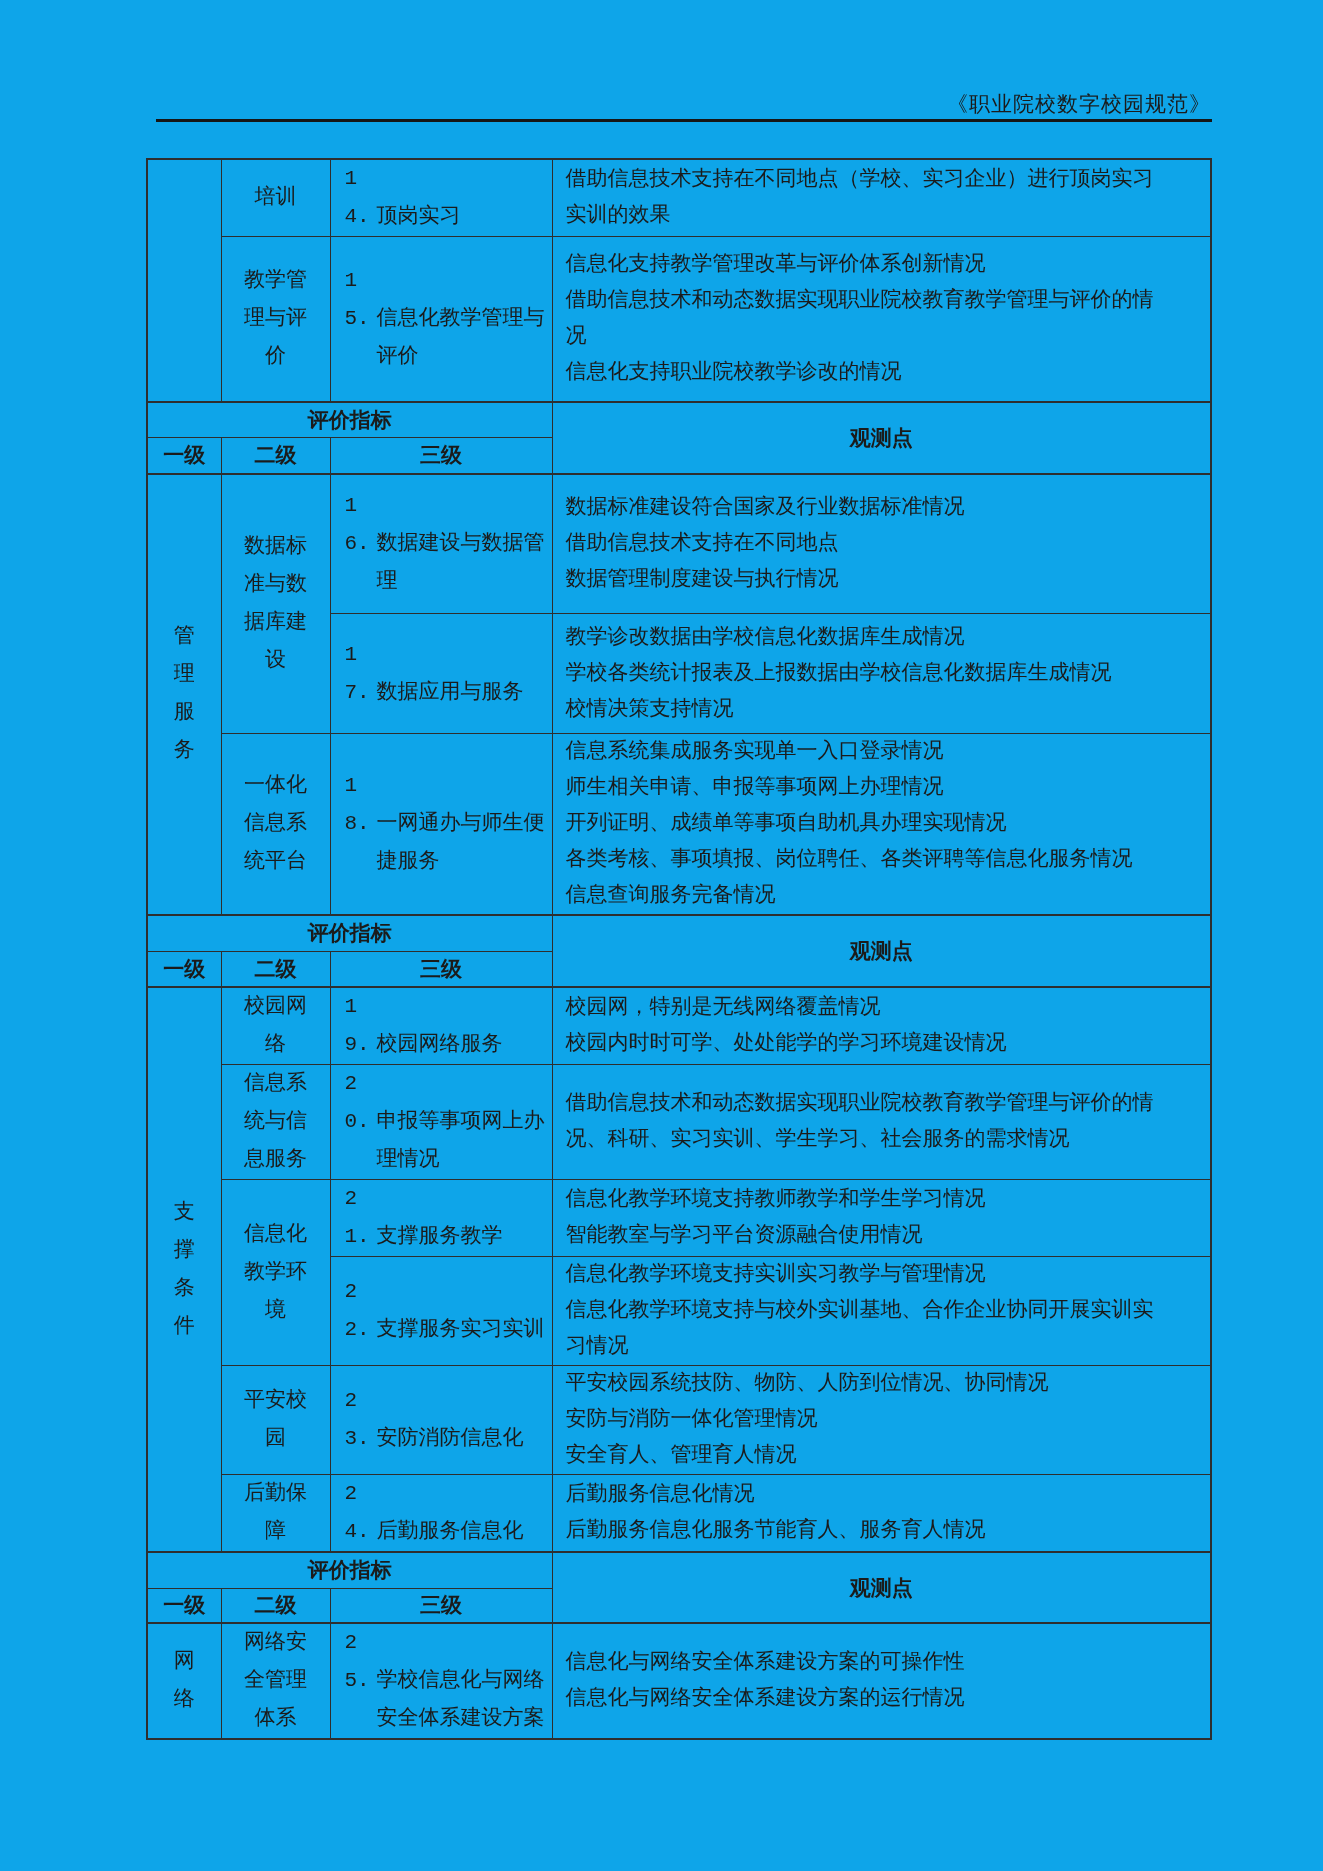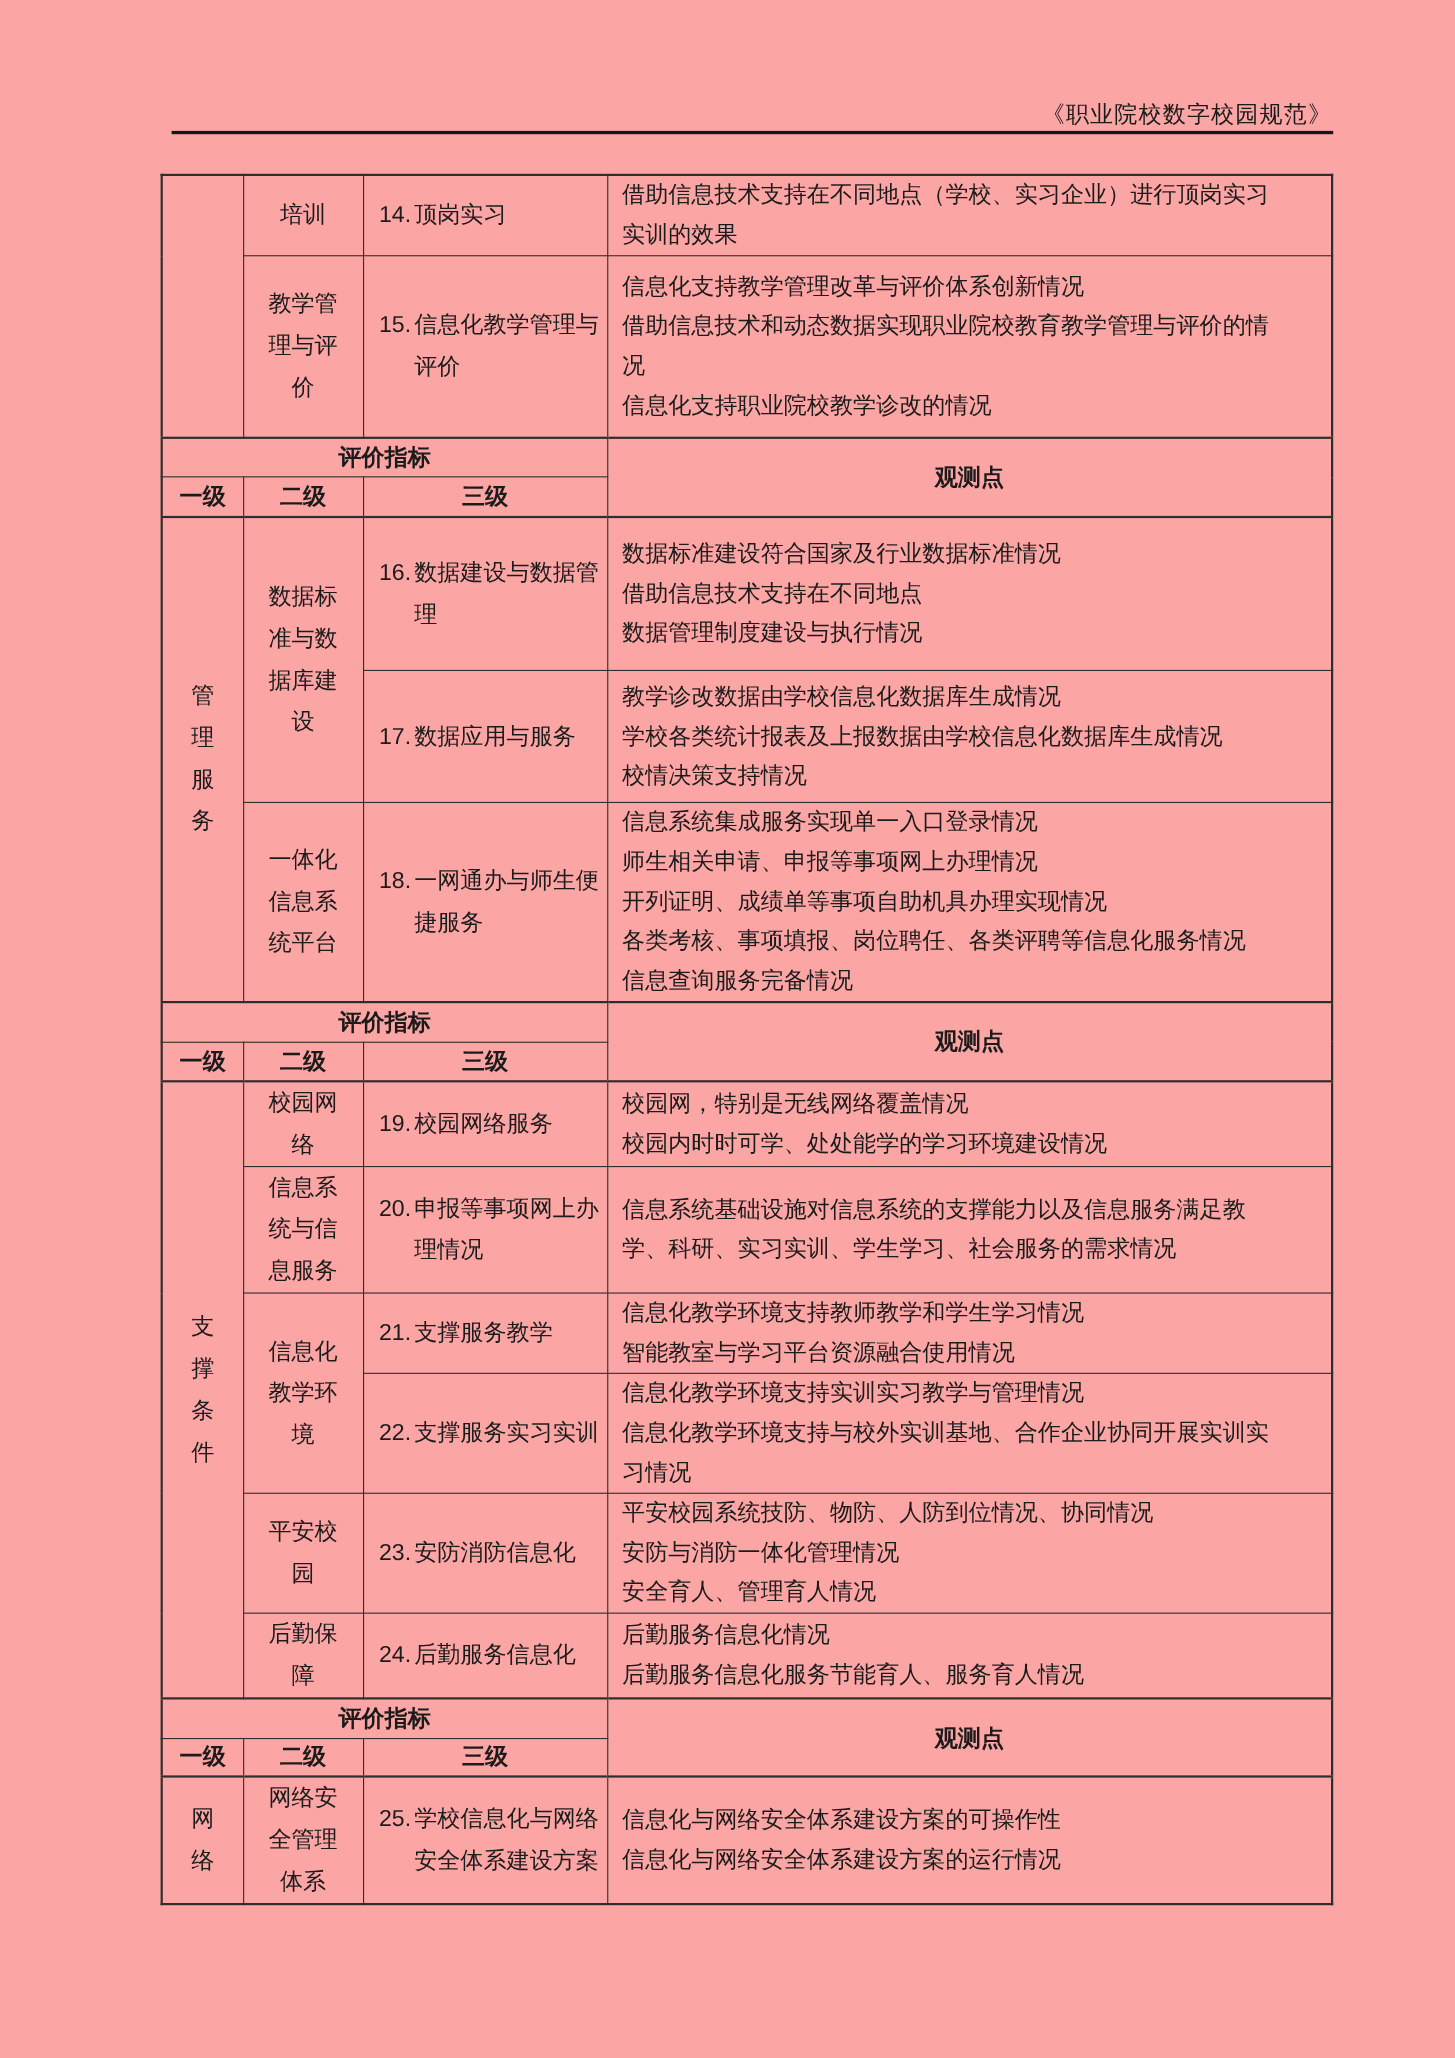--- a/index.html
+++ b/index.html
@@ -1,18 +1,18 @@
 <!DOCTYPE html>
 <html><head>
 <meta charset="utf-8">
 <style>
   html,body{margin:0;padding:0;background:#ffffff;}
   .page{
-    position:relative;width:1323px;height:1871px;background:#fca5a5;
-    font-family:Liberation Sans, sans-serif;color:#1b1b1b;
+    position:relative;width:1323px;height:1871px;background:#0ea5e9;
+    font-family:Liberation Mono, monospace;color:#1b1b1b;
     overflow:hidden;
   }
   .doc-title{position:absolute;top:90px;right:112px;font-size:21px;letter-spacing:1px;white-space:nowrap;}
   .rule{position:absolute;left:156px;top:119px;width:1056px;height:3px;background:#161616;}
   table.grid{
     position:absolute;left:146px;top:158px;width:1064px;
     border-collapse:collapse;table-layout:fixed;
     border:2.5px solid #2e2e2e;
   }
   .grid td{border:1.5px solid #2e2e2e;vertical-align:middle;padding:0;font-size:21px;}
@@ -150,21 +150,21 @@
       </td>
     </tr>
     <tr style="height:104px">
       <td class="c2">
             <div class="wrap2">信息系统与信息服务</div>
           </td>
       <td class="c3">
             <div class="item"><span class="num">20.</span><span>申报等事项网上办理情况</span></div>
           </td>
       <td class="c4">
-        <div class="obs">信息系统基础设施对信息系统的支撑能力以及信息服务满足教学、科研、实习实训、学生学习、社会服务的需求情况</div>
+        <div class="obs">借助信息技术和动态数据实现职业院校教育教学管理与评价的情况、科研、实习实训、学生学习、社会服务的需求情况</div>
       </td>
     </tr>
     <tr style="height:68px">
       <td class="c2" rowspan="2">
             <div class="wrap2">信息化教学环境</div>
           </td>
       <td class="c3">
             <div class="item"><span class="num">21.</span><span>支撑服务教学</span></div>
           </td>
       <td class="c4">

